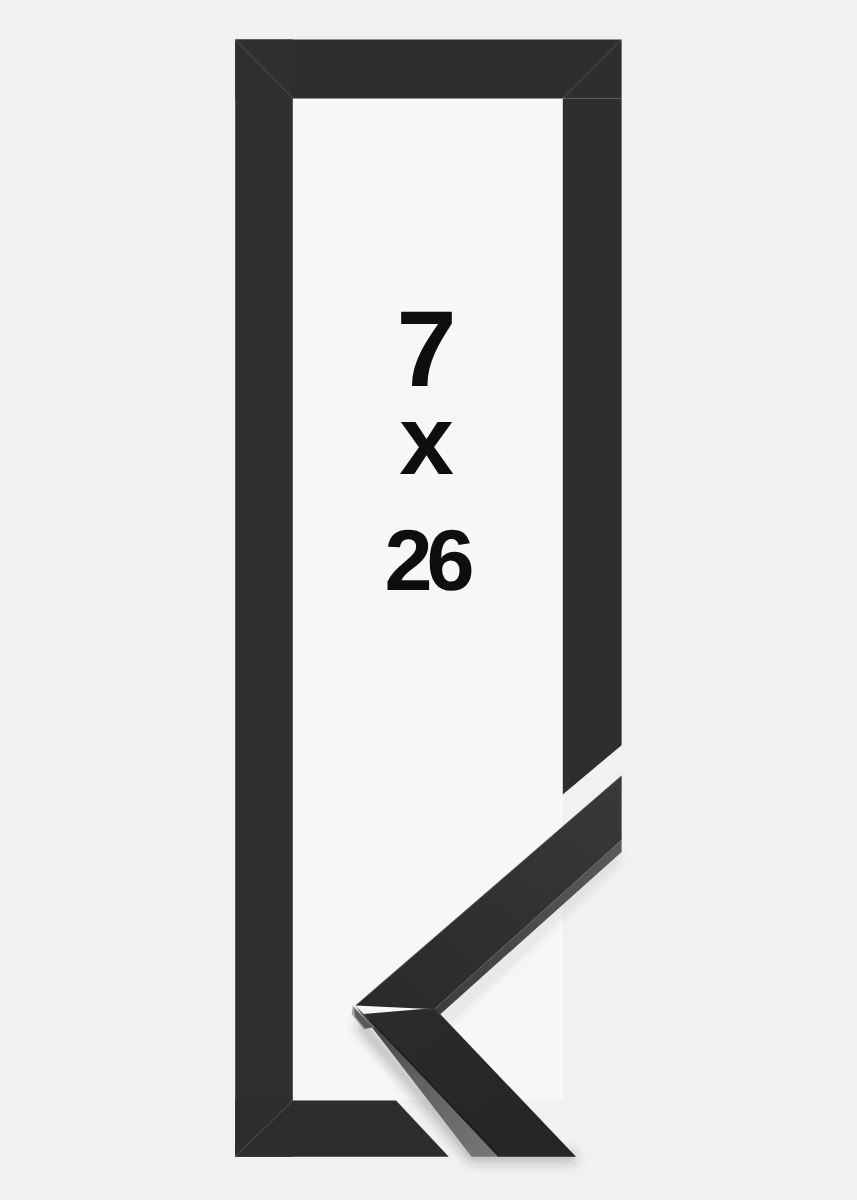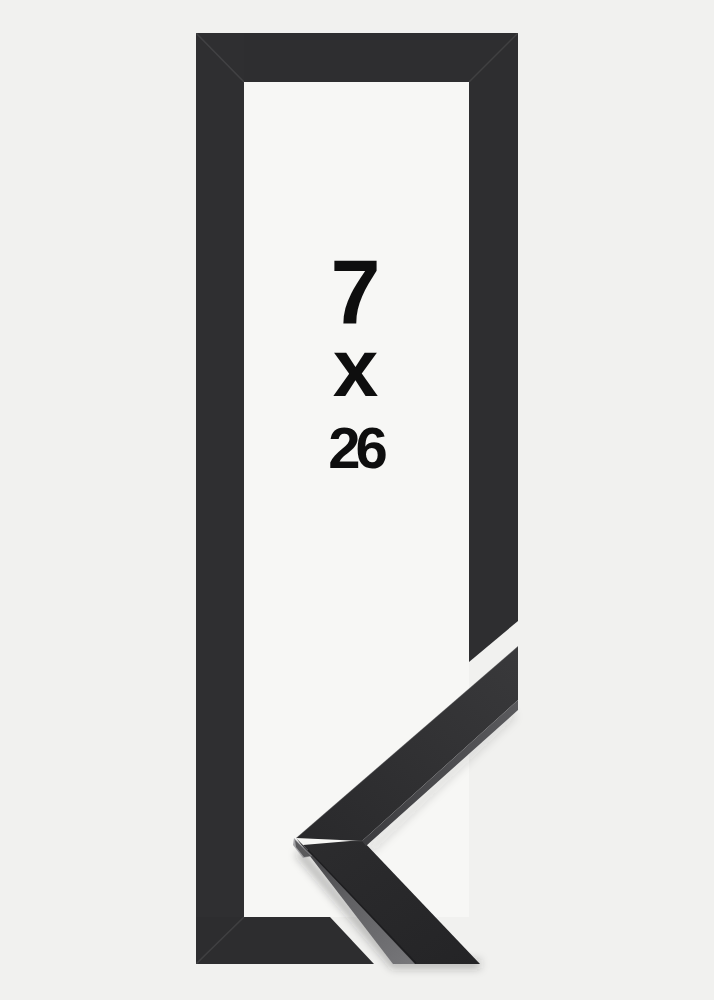--- a/index.html
+++ b/index.html
@@ -17,21 +17,21 @@
     position:absolute;
     left:243px;width:225px;
     text-align:center;
     color:#0e0e0e;
     font-weight:700;
     pointer-events:none;
   }
   .size-label .ln{position:absolute;left:0;width:100%;}
   .ln-width {top:247px;font-size:90px;line-height:90px;}
   .ln-sep   {top:327px;font-size:82px;line-height:82px;}
-  .ln-height{top:403px;font-size:58px;line-height:90px;letter-spacing:-5px;}
+  .ln-height{top:423px;font-size:72px;line-height:90px;letter-spacing:-5px;}
 </style>
 </head>
 <body>
 
 <div class="stage">
 
   <svg width="714" height="1000" viewBox="0 0 714 1000">
     <defs>
       <linearGradient id="gTopFace" x1="0" y1="1" x2="1" y2="0">
         <stop offset="0" stop-color="#29292b"></stop>

